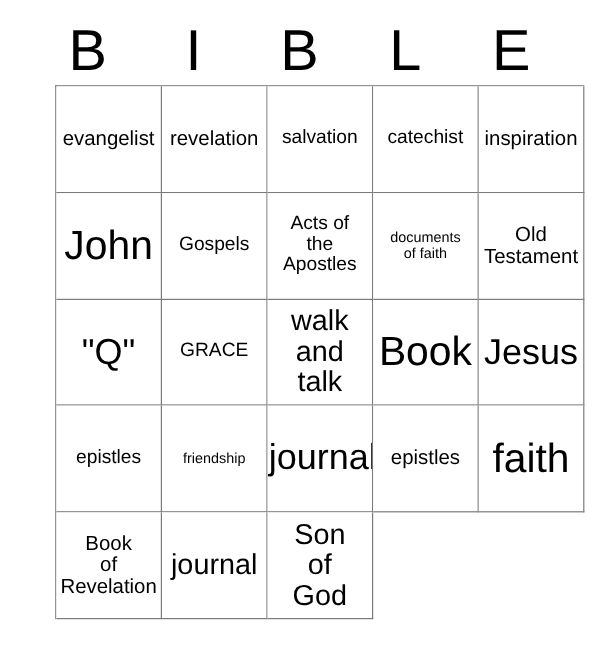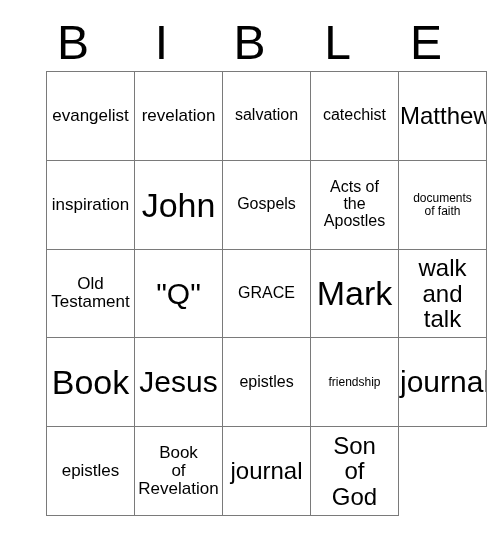--- a/index.html
+++ b/index.html
@@ -109,23 +109,20 @@
       </div>
     <div class="cell">
         <span class="cell-text fs-sm">revelation</span>
       </div>
     <div class="cell">
         <span class="cell-text fs-md">salvation</span>
       </div>
     <div class="cell">
         <span class="cell-text fs-md">catechist</span>
       </div>
-    <div class="cell">
-        <span class="cell-text fs-lg">Matthew</span>
-      </div>
 
     <div class="cell">
         <span class="cell-text fs-sm">inspiration</span>
       </div>
     <div class="cell">
         <span class="cell-text fs-xxl">John</span>
       </div>
     <div class="cell">
         <span class="cell-text fs-md">Gospels</span>
       </div>
@@ -143,23 +140,20 @@
         <span class="cell-text fs-sm">Old
 Testament</span>
       </div>
     <div class="cell">
         <span class="cell-text fs-xl">"Q"</span>
       </div>
     <div class="cell">
         <span class="cell-text fs-md">GRACE</span>
       </div>
     <div class="cell">
-        <span class="cell-text fs-xxl">Mark</span>
-      </div>
-    <div class="cell">
         <span class="cell-text fs-lg">walk
 and
 talk</span>
       </div>
 
     <div class="cell">
         <span class="cell-text fs-xxl">Book</span>
       </div>
     <div class="cell">
         <span class="cell-text fs-xl">Jesus</span>
@@ -171,20 +165,23 @@
         <span class="cell-text fs-xs">friendship</span>
       </div>
     <div class="cell">
         <span class="cell-text fs-xl">journal</span>
       </div>
 
     <div class="cell">
         <span class="cell-text fs-sm">epistles</span>
       </div>
     <div class="cell">
+        <span class="cell-text fs-xxl">faith</span>
+      </div>
+    <div class="cell">
         <span class="cell-text fs-sm">Book
 of
 Revelation</span>
       </div>
     <div class="cell">
         <span class="cell-text fs-lg">journal</span>
       </div>
     <div class="cell">
         <span class="cell-text fs-lg">Son
 of

